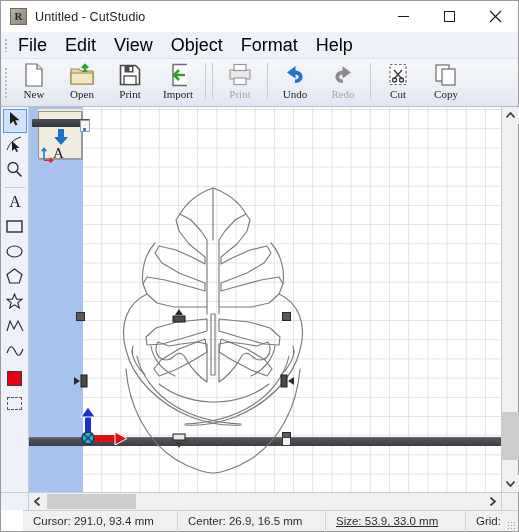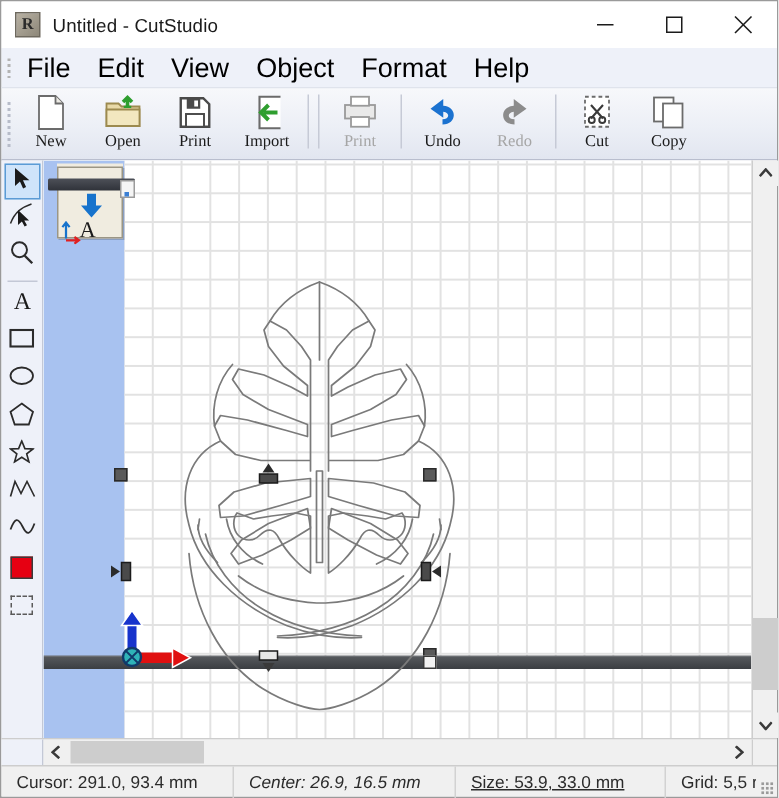--- a/index.html
+++ b/index.html
@@ -233,21 +233,21 @@
     position: absolute; top: 1px; height: 15px;
     background: #cdcdcd;
   }
   .corner-box { width: 17px; background: #f0f0f0; border-left:1px solid #cdcdcd;}
 
   
   .statusbar {
     height: 21px; min-height: 21px;
     background: #f0f0f0;
     border-top: 1px solid #cdcdcd;
-    display: flex; align-items: flex-start;
+    display: flex; align-items: center; margin-left: 22px;
   }
   .status-cell {
     font-size: 11.5px; color: #2b2b2b;
     padding-left: 10px;
     height: 21px; display: flex; align-items: center;
     border-right: 1px solid #d2d2d2;
     white-space: nowrap; overflow: hidden;
   }
   .status-grip {
     width: 14px; height: 21px; margin-left: auto;
@@ -658,21 +658,21 @@
         <svg width="7" height="9" viewBox="0 0 7 9">
             <path d="M1.5 0.5 L6 4.5 L1.5 8.5" fill="none" stroke="#3a3a3a" stroke-width="1.7"></path>
           </svg>
       </div>
     </div>
     <div class="corner-box"></div>
   </div>
 
   <div class="statusbar">
     <div class="status-cell" style="width:155px;">Cursor: 291.0, 93.4 mm</div>
-    <div class="status-cell" style="width:148px;font-style:italic;">Center: 26.9, 16.5 mm</div>
+    <div class="status-cell" style="width:148px;">Center: 26.9, 16.5 mm</div>
     <div class="status-cell" style="width:140px;text-decoration:underline;">Size: 53.9, 33.0 mm</div>
     <div class="status-cell" style="flex:1; border-right:none;">Grid: 5,5 m</div>
     <div class="status-grip">
         <i></i>
       </div>
   </div>
 
 </div>
 
 </body></html>

